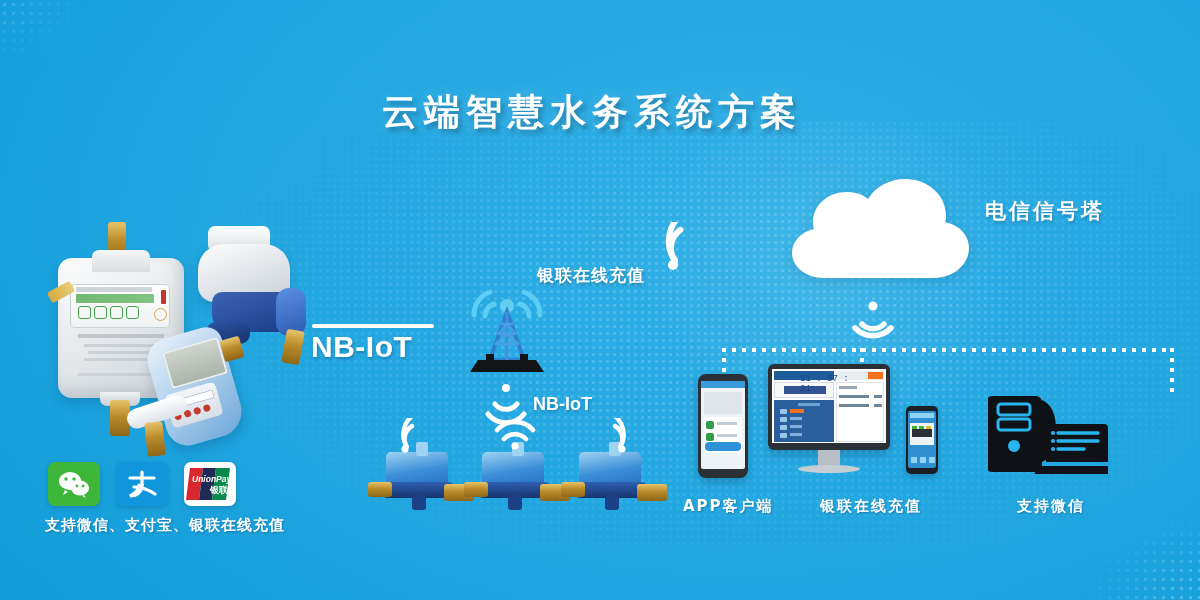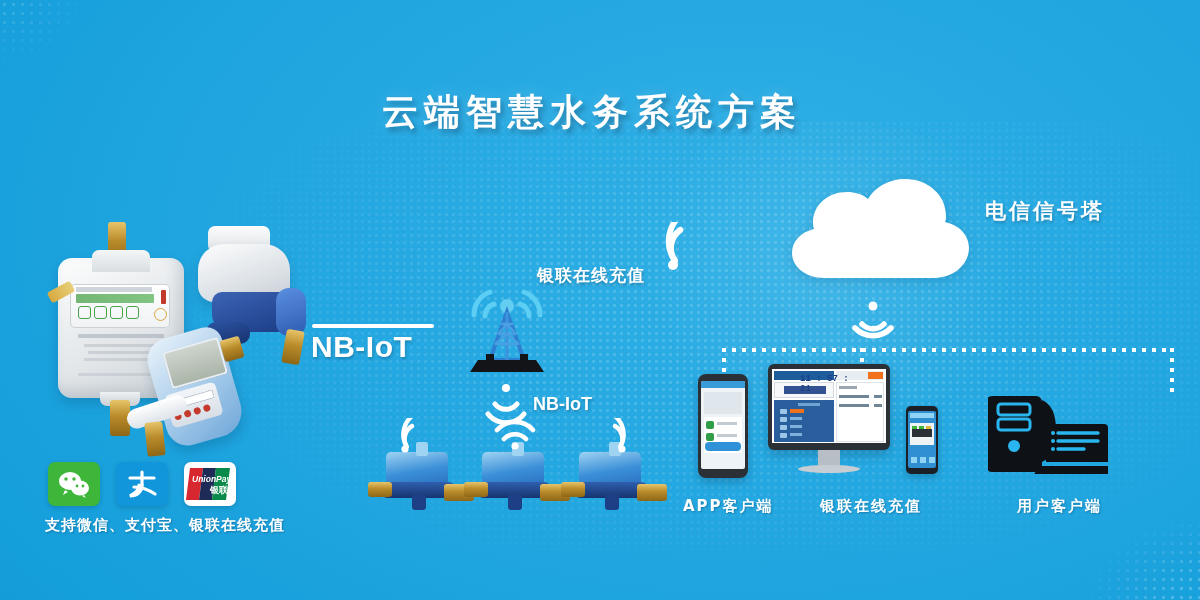--- a/index.html
+++ b/index.html
@@ -398,21 +398,21 @@
       <div style="position:absolute;left:8px;top:64px;width:7px;height:5px;background:#9cc6e8;border-radius:1px;"></div>
       <div style="position:absolute;left:18px;top:64px;width:12px;height:3px;background:#7fb0dc;"></div>
       <div style="position:absolute;left:64px;top:13px;width:48px;height:60px;background:#ffffff;border:1px solid #dde3e9;"></div>
       <div style="position:absolute;left:67px;top:17px;width:18px;height:3px;background:#9aa6b2;"></div>
       <div style="position:absolute;left:67px;top:26px;width:30px;height:3px;background:#6f8598;"></div>
       <div style="position:absolute;left:102px;top:26px;width:8px;height:3px;background:#6f8598;"></div>
       <div style="position:absolute;left:67px;top:35px;width:30px;height:3px;background:#6f8598;"></div>
       <div style="position:absolute;left:102px;top:35px;width:8px;height:3px;background:#6f8598;"></div>
     </div>
     <div style="position:absolute;left:32px;top:14px;width:60px;height:12px;display:flex;align-items:center;justify-content:center;">
-      <span style="font-family:'Liberation Mono','DejaVu Sans Mono',monospace;font-size:9px;font-weight:bold;color:#1d3f85;">11 : 57 : 21</span>
+      <span style="font-family:'Liberation Mono','DejaVu Sans Mono',monospace;font-size:9px;font-weight:normal;color:#1d3f85;">11 : 57 : 21</span>
     </div>
     <div style="position:absolute;left:50px;top:86px;width:22px;height:16px;background:#b7bec5;"></div>
     <div style="position:absolute;left:30px;top:101px;width:62px;height:8px;background:#c6cdd3;border-radius:50%;"></div>
   </div>
   <div class="dev-label" id="label-user">银联在线充值</div>
 
   <div id="mini-phone">
     <div style="position:absolute;inset:0;background:#1b2026;border-radius:5px;box-shadow:0 3px 7px rgba(0,40,70,.25);"></div>
     <div style="position:absolute;left:2px;top:5px;right:2px;bottom:6px;background:#2f8fd0;border-radius:2px;overflow:hidden;">
       <div style="position:absolute;left:2px;top:2px;right:2px;height:5px;background:#8fd4f5;"></div>
@@ -435,15 +435,15 @@
       <circle cx="26" cy="58" r="6" fill="#29b6f0"></circle>
       <path d="M54 12 q14 6 14 30 q0 26 -14 32 z" fill="#0e1216"></path>
       <path d="M62 36 h54 a4 4 0 0 1 4 4 v34 h-62 v-34 a4 4 0 0 1 4 -4 z" fill="#0e1216"></path>
       <path d="M70 45 h40 M70 53 h40 M70 61 h26" stroke="#29b6f0" stroke-width="3.4" stroke-linecap="round"></path>
       <circle cx="65" cy="45" r="2" fill="#29b6f0"></circle>
       <circle cx="65" cy="53" r="2" fill="#29b6f0"></circle>
       <circle cx="65" cy="61" r="2" fill="#29b6f0"></circle>
       <path d="M52 78 h72 l6 8 h-84 z" fill="#0e1216"></path>
     </svg>
   </div>
-  <div class="dev-label" id="label-work">用户客户端</div>
+  <div class="dev-label" id="label-work">支持微信</div>
 
 </div>
 
 </body></html>

